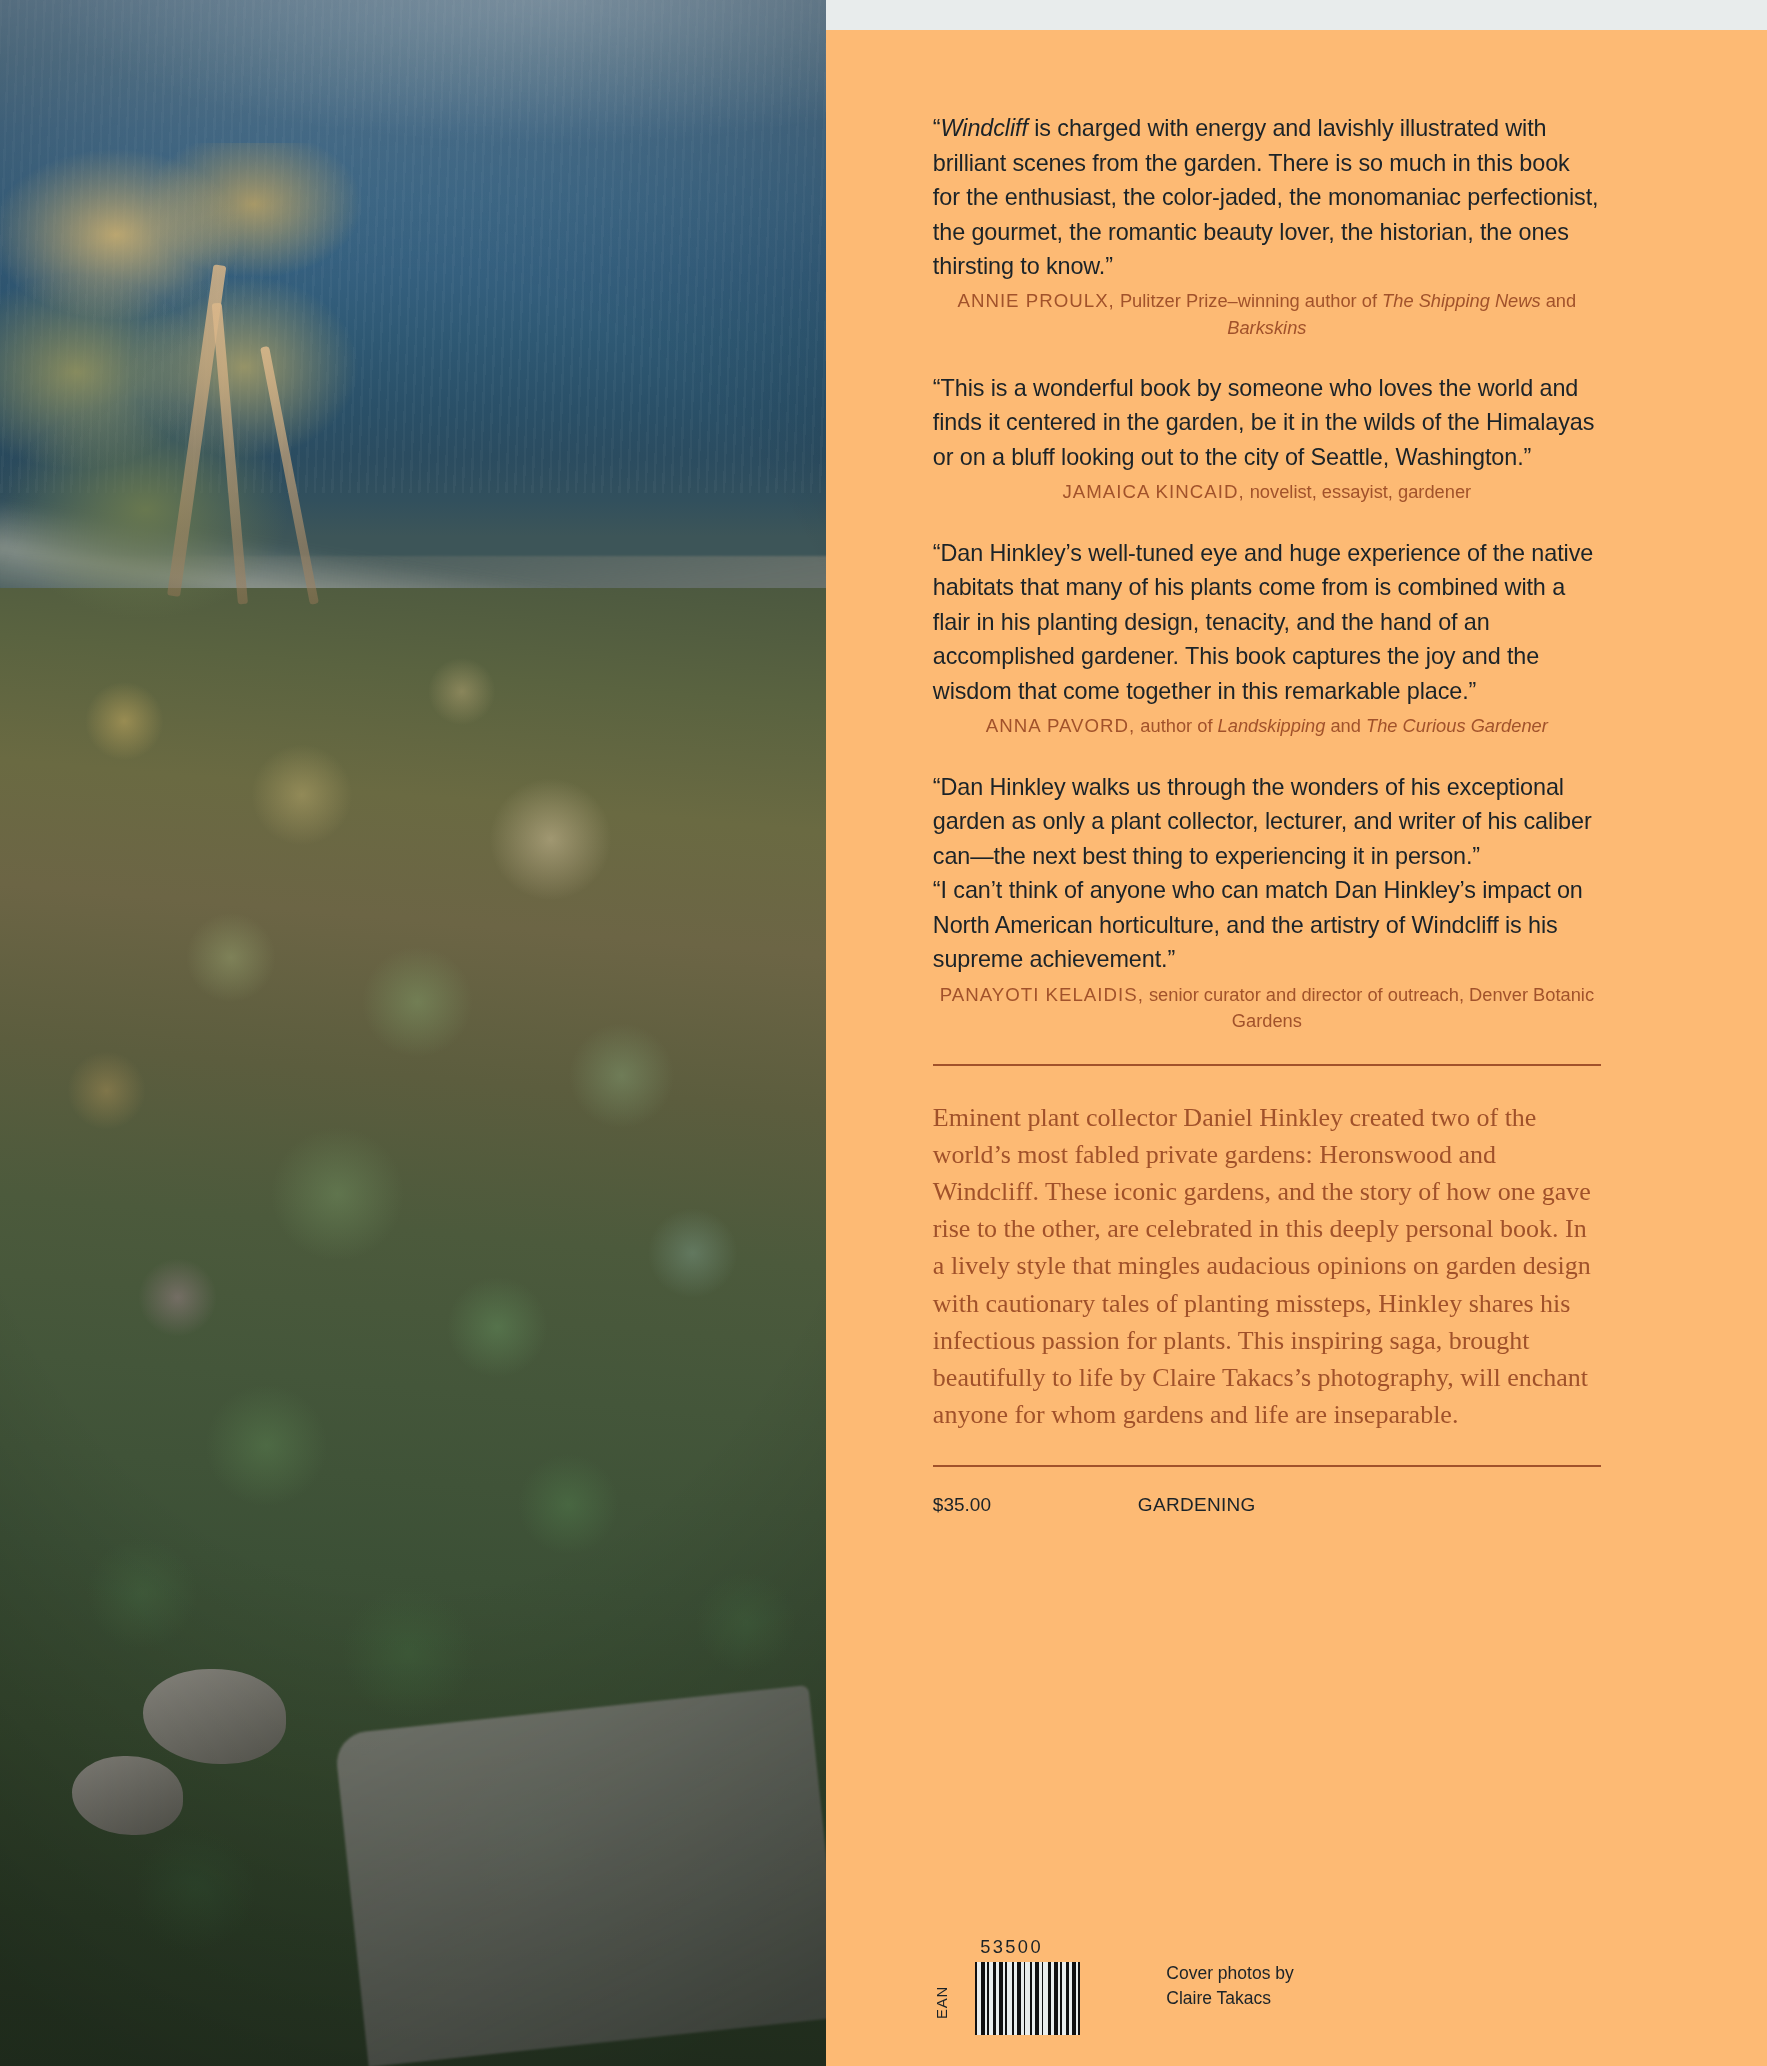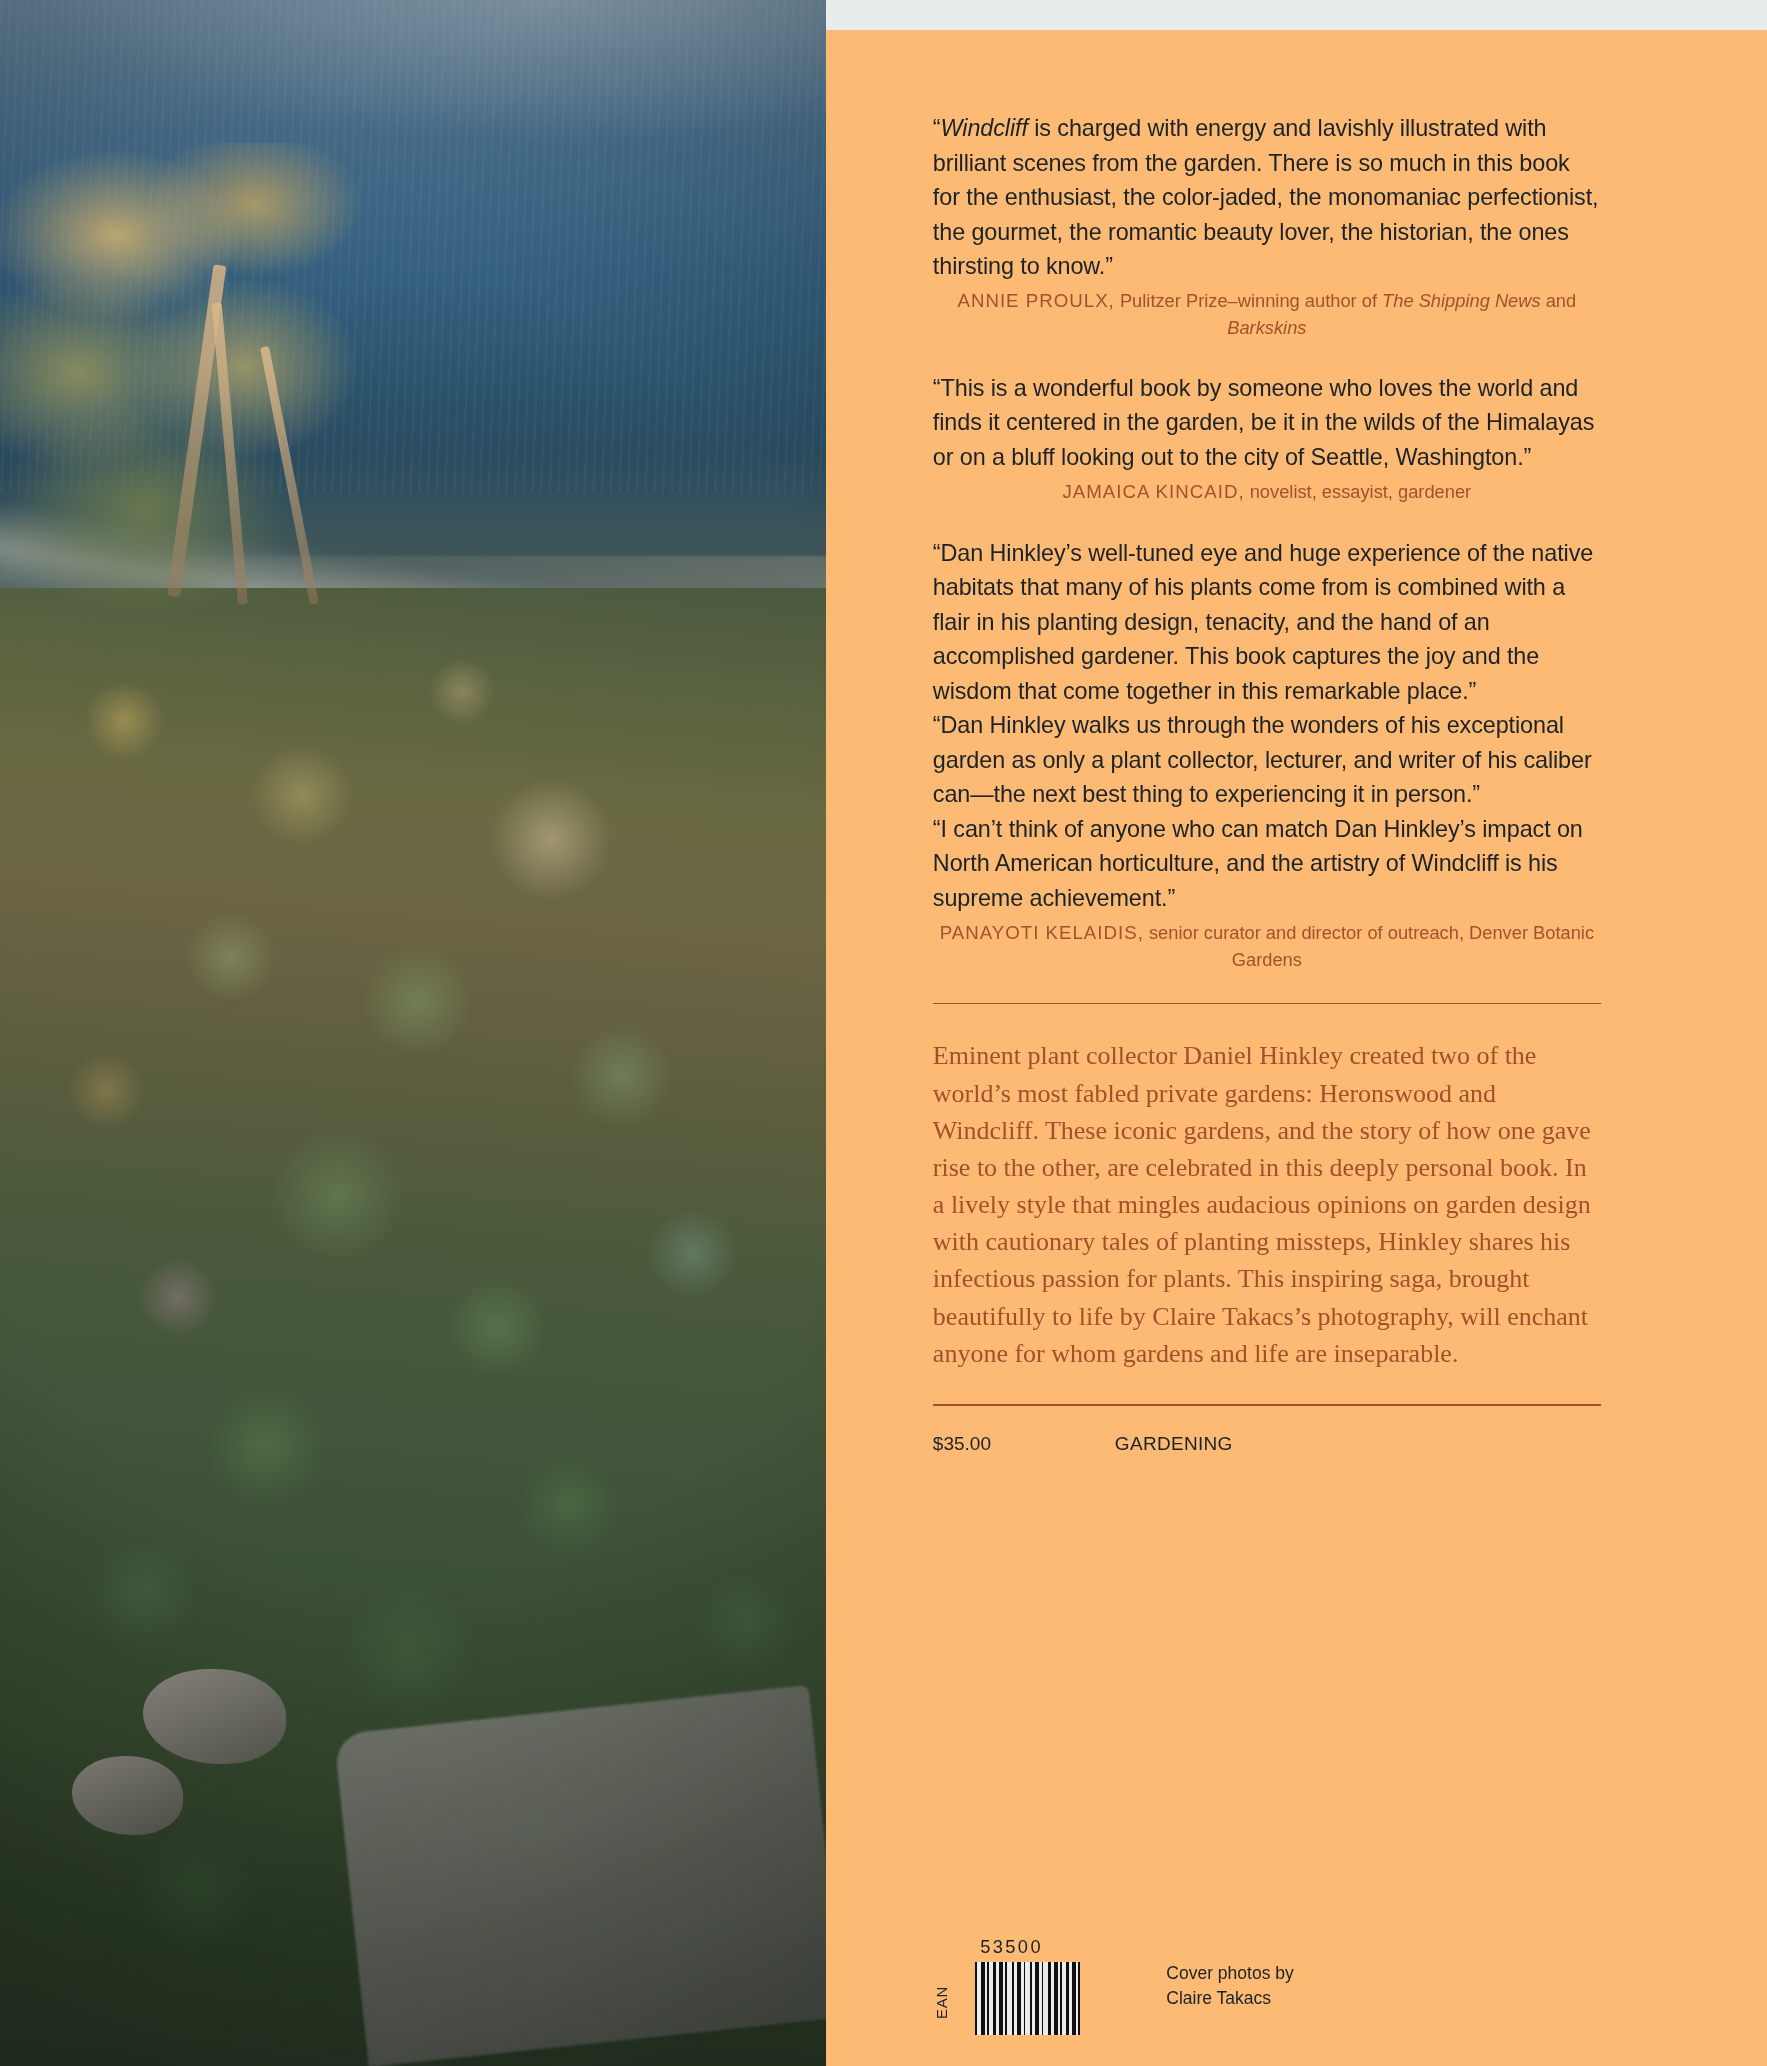--- a/index.html
+++ b/index.html
@@ -217,21 +217,21 @@
     margin: 0;
     color: #a0512a;
     font-family: "Liberation Serif", serif;
     font-size: 26px;
     line-height: 1.43;
   }
 
   .meta-row {
     display: flex;
     align-items: baseline;
-    gap: 71px;
+    gap: 94px;
     color: #1b2328;
     font-size: 19px;
     margin-top: 6.4px;
   }
   .meta-row .price { width: 111px; }
   .meta-row .category { letter-spacing: 0.3px; }
 
   .barcode-area {
     position: absolute;
     left: 107px;
@@ -335,20 +335,21 @@
     <div class="content">
 
       <p class="blurb"><span>“</span><em>Windcliff</em><span> is charged with energy and lavishly illustrated with brilliant scenes from the garden. There is so much in this book for the enthusiast, the color-jaded, the monomaniac perfectionist, the gourmet, the romantic beauty lover, the historian, the ones thirsting to know.”</span></p>
       <p class="attrib"><span class="name">ANNIE PROULX,</span><span> Pulitzer Prize–winning author of </span><em>The Shipping News</em><span> and </span><em>Barkskins</em></p>
 
       <p class="blurb">“This is a wonderful book by someone who loves the world and finds it centered in the garden, be it in the wilds of the Himalayas or on a bluff looking out to the city of Seattle, Washington.”</p>
       <p class="attrib"><span class="name">JAMAICA KINCAID,</span><span> novelist, essayist, gardener</span></p>
 
       <p class="blurb">“Dan Hinkley’s well-tuned eye and huge experience of the native habitats that many of his plants come from is combined with a flair in his planting design, tenacity, and the hand of an accomplished gardener. This book captures the joy and the wisdom that come together in this remarkable place.”</p>
 
+      <p class="attrib"><span class="name">ANNA PAVORD,</span><span> author of </span><em>Landskipping</em><span> and </span><em>The Curious Gardener</em></p>
 
       <p class="blurb">“Dan Hinkley walks us through the wonders of his exceptional garden as only a plant collector, lecturer, and writer of his caliber can—the next best thing to experiencing it in person.”</p>
 
       <p class="blurb">“I can’t think of anyone who can match Dan Hinkley’s impact on North American horticulture, and the artistry of Windcliff is his supreme achievement.”</p>
       <p class="attrib"><span class="name">PANAYOTI KELAIDIS,</span><span> senior curator and director of outreach, Denver Botanic Gardens</span></p>
 
       <div class="rule"></div>
 
       <p class="description">Eminent plant collector Daniel Hinkley created two of the world’s most fabled private gardens: Heronswood and Windcliff. These iconic gardens, and the story of how one gave rise to the other, are celebrated in this deeply personal book. In a lively style that mingles audacious opinions on garden design with cautionary tales of planting missteps, Hinkley shares his infectious passion for plants. This inspiring saga, brought beautifully to life by Claire Takacs’s photography, will enchant anyone for whom gardens and life are inseparable.</p>
 

